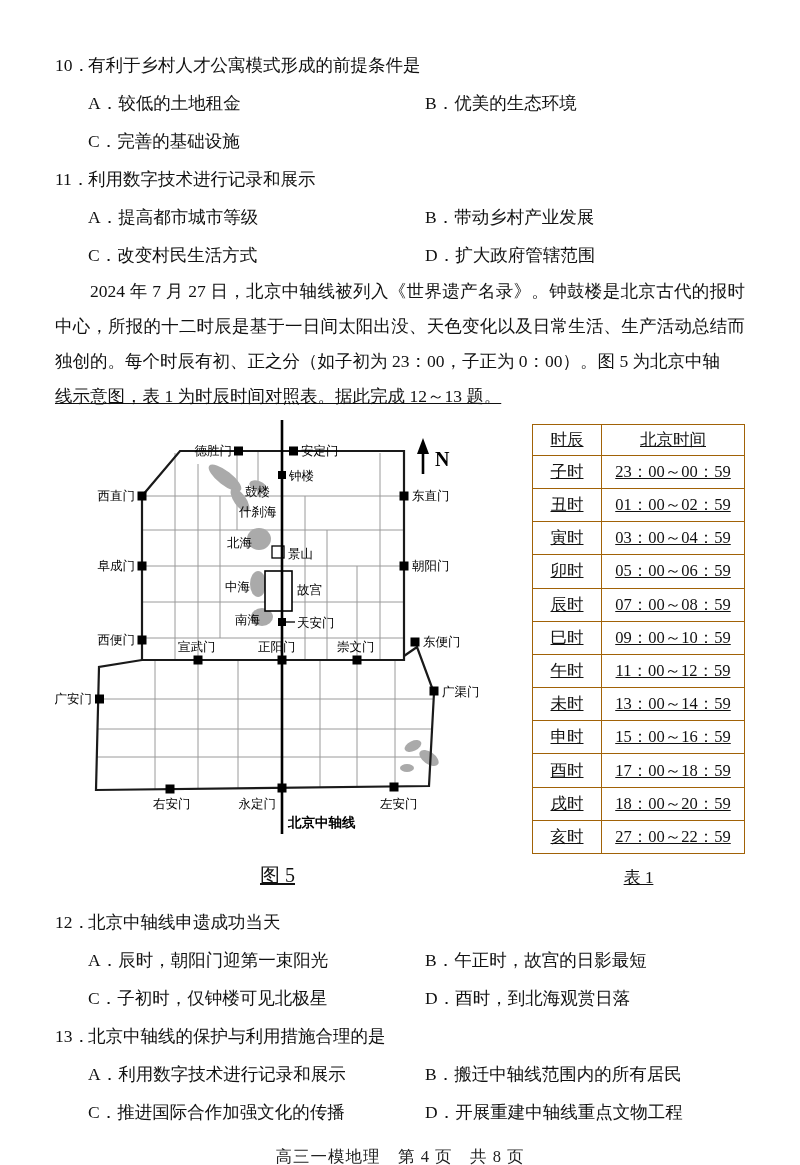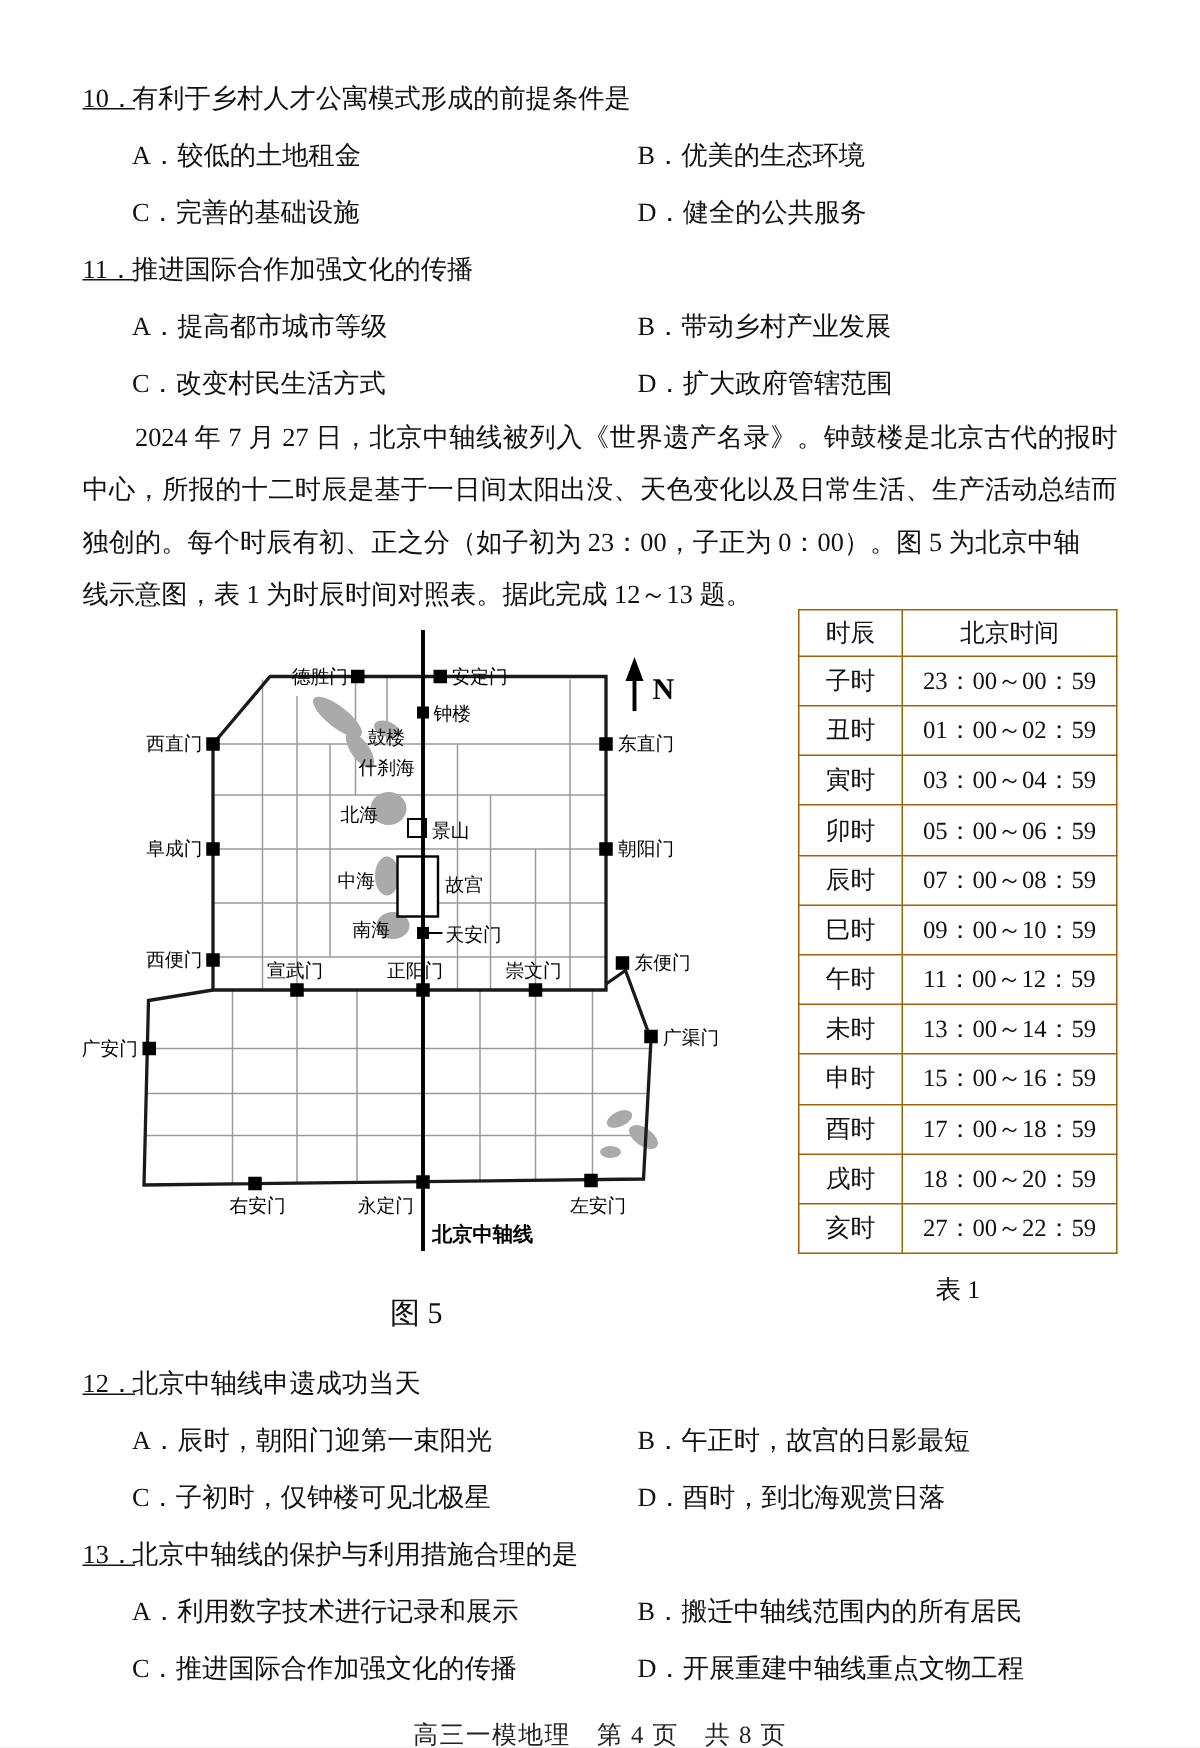--- a/index.html
+++ b/index.html
@@ -5,30 +5,30 @@
   html,body { margin:0; padding:0; background:#e8e8e8; }
   .page {
     position:relative; width:800px; height:1165px; margin:0 auto;
     background:#ffffff; overflow:hidden; color:#111;
     font-family:"Liberation Serif","DejaVu Serif",serif;
   }
   .content { padding:46px 55px 0 55px; }
 
   .question { font-size:17.5px; }
   .q-stem { display:flex; line-height:38px; }
-  .q-num { flex:none; width:33px; white-space:nowrap;text-decoration:underline; }
+  .q-num { flex:none; width:33px; white-space:nowrap; }
   .q-text { flex:1; }
   .options { margin-left:33px; display:grid; grid-template-columns:337px 1fr; line-height:38px; }
   .option { white-space:nowrap; }
 
   .passage {
     margin:0; font-size:17.5px; line-height:35px; text-align:justify;
     text-indent:2em;
   }
-  .figure-row { display:flex; align-items:center; }
+  .figure-row { display:flex; align-items:flex-end;text-decoration:underline; }
   .fig-left { flex:none; width:477px; }
   .fig-right { flex:none; width:213px; margin-top:9px; }
   .passage-cont { margin:0; font-size:17.5px; line-height:35px; text-align:left; }
 
   .map-svg { display:block; margin:2px 0 0 0px; }
   .fig-caption { width:445px; text-align:center; font-size:20px; margin-top:18px; }
   .tbl-caption { text-align:center; font-size:17px; margin-top:12px; }
 
   table.times { border-collapse:collapse; width:213px; font-size:16.5px; }
   table.times th, table.times td {
@@ -58,28 +58,27 @@
 
     <div class="question">
       <div class="q-stem">
         <span class="q-num">10．</span>
         <span class="q-text">有利于乡村人才公寓模式形成的前提条件是</span>
       </div>
       <div class="options">
         <div class="option">A．较低的土地租金</div>
         <div class="option">B．优美的生态环境</div>
         <div class="option">C．完善的基础设施</div>
-        <div class="option">D．健全的公共服务</div>
       </div>
     </div>
 
     <div class="question">
       <div class="q-stem">
         <span class="q-num">11．</span>
-        <span class="q-text">推进国际合作加强文化的传播</span>
+        <span class="q-text">利用数字技术进行记录和展示</span>
       </div>
       <div class="options">
         <div class="option">A．提高都市城市等级</div>
         <div class="option">B．带动乡村产业发展</div>
         <div class="option">C．改变村民生活方式</div>
         <div class="option">D．扩大政府管辖范围</div>
       </div>
     </div>
 
     <p class="passage">2024 年 7 月 27 日，北京中轴线被列入《世界遗产名录》。钟鼓楼是北京古代的报时中心，所报的十二时辰是基于一日间太阳出没、天色变化以及日常生活、生产活动总结而独创的。每个时辰有初、正之分（如子初为 23：00，子正为 0：00）。图 5 为北京中轴</p>

